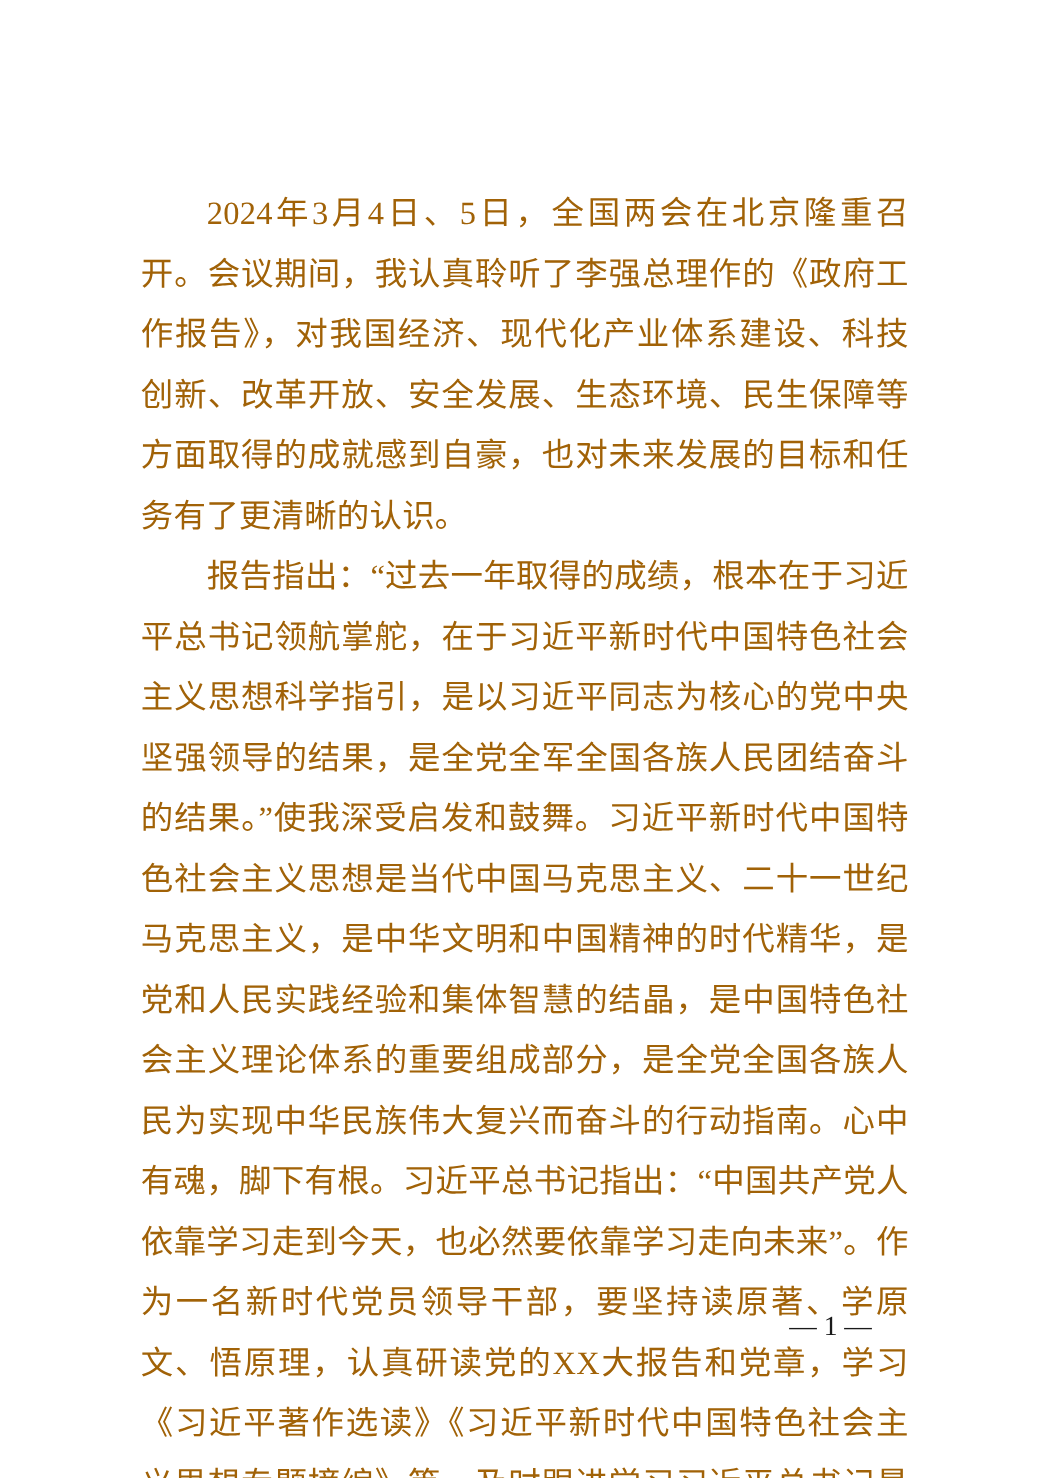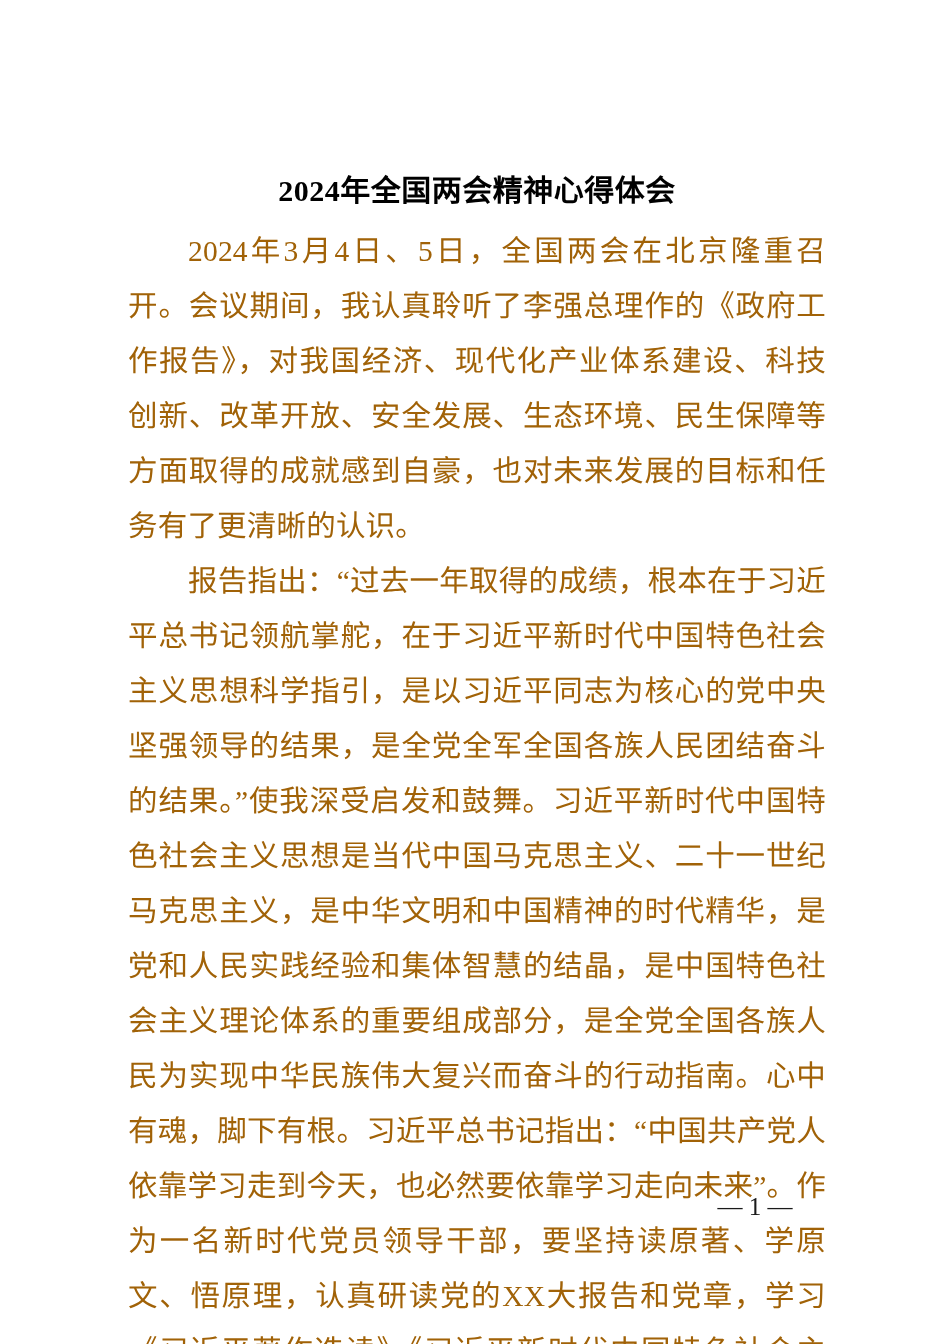--- a/index.html
+++ b/index.html
@@ -73,21 +73,20 @@
     white-space: nowrap;
   }
 </style>
 </head>
 <body>
 
 <div class="page">
 
   <div class="doc-body">
 
-    <h1 class="doc-title">2024年全国两会精神心得体会</h1>
 
     <p class="para">2024年3月4日、5日，全国两会在北京隆重召开。会议期间，我认真聆听了李强总理作的《政府工作报告》，对我国经济、现代化产业体系建设、科技创新、改革开放、安全发展、生态环境、民生保障等方面取得的成就感到自豪，也对未来发展的目标和任务有了更清晰的认识。</p>
 
     <p class="para">报告指出：“过去一年取得的成绩，根本在于习近平总书记领航掌舵，在于习近平新时代中国特色社会主义思想科学指引，是以习近平同志为核心的党中央坚强领导的结果，是全党全军全国各族人民团结奋斗的结果。”使我深受启发和鼓舞。习近平新时代中国特色社会主义思想是当代中国马克思主义、二十一世纪马克思主义，是中华文明和中国精神的时代精华，是党和人民实践经验和集体智慧的结晶，是中国特色社会主义理论体系的重要组成部分，是全党全国各族人民为实现中华民族伟大复兴而奋斗的行动指南。心中有魂，脚下有根。习近平总书记指出：“中国共产党人依靠学习走到今天，也必然要依靠学习走向未来”。作为一名新时代党员领导干部，要坚持读原著、学原文、悟原理，认真研读党的<span class="b-latin">XX</span>大报告和党章，学习《习近平著作选读》《习近平新时代中国特色社会主义思想专题摘编》等，及时跟进学习习近平总书记最新重要讲话和文章，确保常学常新、深学深悟。全面学习领会习近平新时代</p>
 
   </div>
 
   <div class="page-number">
     <span class="pn-inner">— 1 —</span>
   </div>

